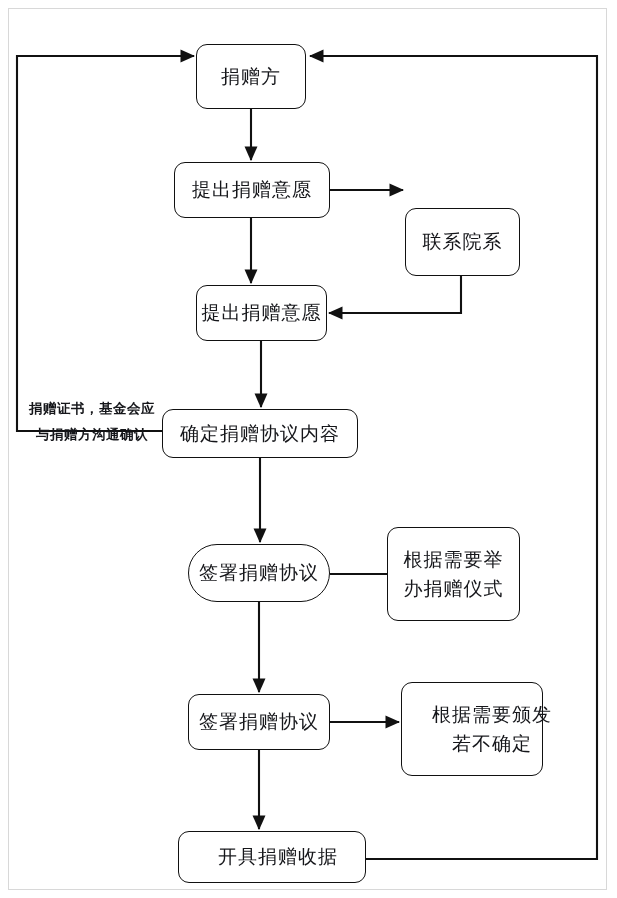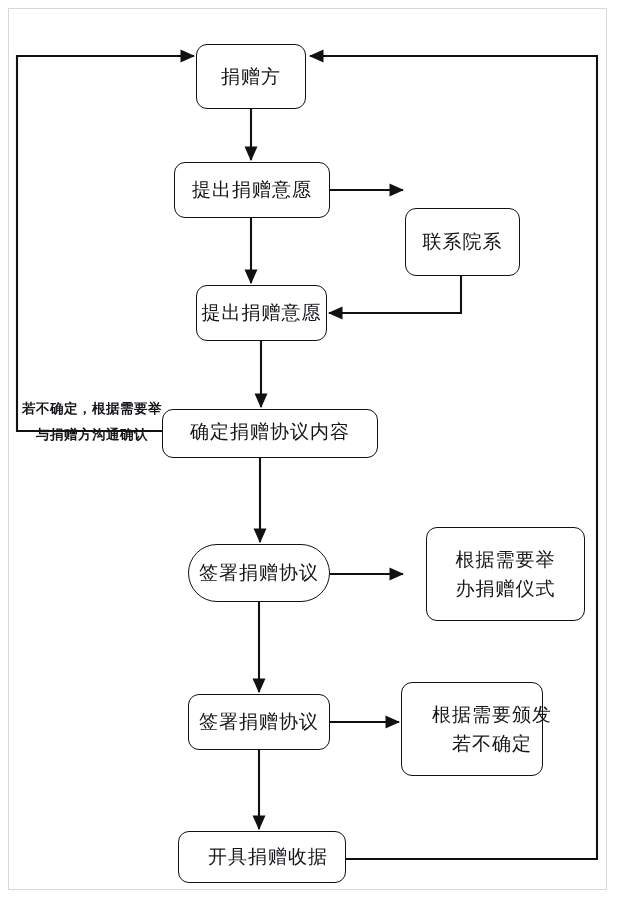--- a/index.html
+++ b/index.html
@@ -111,43 +111,43 @@
   </div>
 
   <div class="node" style="left:405px; top:162px; width:115px; height:68px;margin-top:46px;">
     <span>联系院系</span>
   </div>
 
   <div class="node" style="left:196px; top:285px; width:131px; height:56px;">
     <span>提出捐赠意愿</span>
   </div>
 
-  <div class="node" style="left:162px; top:409px; width:216px; height:49px;font-family:Liberation Mono, monospace;">
+  <div class="node" style="left:162px; top:409px; width:196px; height:49px;">
     <span>确定捐赠协议内容</span>
   </div>
 
   <div class="node" style="left:188px; top:544px; width:142px; height:58px;border-radius:29px;">
     <span>签署捐赠协议</span>
   </div>
 
-  <div class="node" style="left:426px; top:527px; width:159px; height:94px;">
+  <div class="node" style="left:387px; top:527px; width:133px; height:94px;">
     <span class="line2">根据需要举</span>
     <span class="line2">办捐赠仪式</span>
   </div>
 
   <div class="node" style="left:188px; top:694px; width:142px; height:56px;">
     <span>签署捐赠协议</span>
   </div>
 
   <div class="node" style="left:401px; top:682px; width:142px; height:94px;padding-left:40px;">
     <span class="line2">根据需要颁发</span>
     <span class="line2">若不确定</span>
   </div>
 
-  <div class="node" style="left:178px; top:831px; width:168px; height:52px;padding-left:12px;">
+  <div class="node" style="left:178px; top:831px; width:188px; height:52px;padding-left:12px;">
     <span>开具捐赠收据</span>
   </div>
 
   <div class="note" style="left:18px; top:396px; width:148px;">
-    <div>若不确定，根据需要举</div>
+    <div>捐赠证书，基金会应</div>
     <div>与捐赠方沟通确认</div>
   </div>
 </div>
 
 </body></html>

